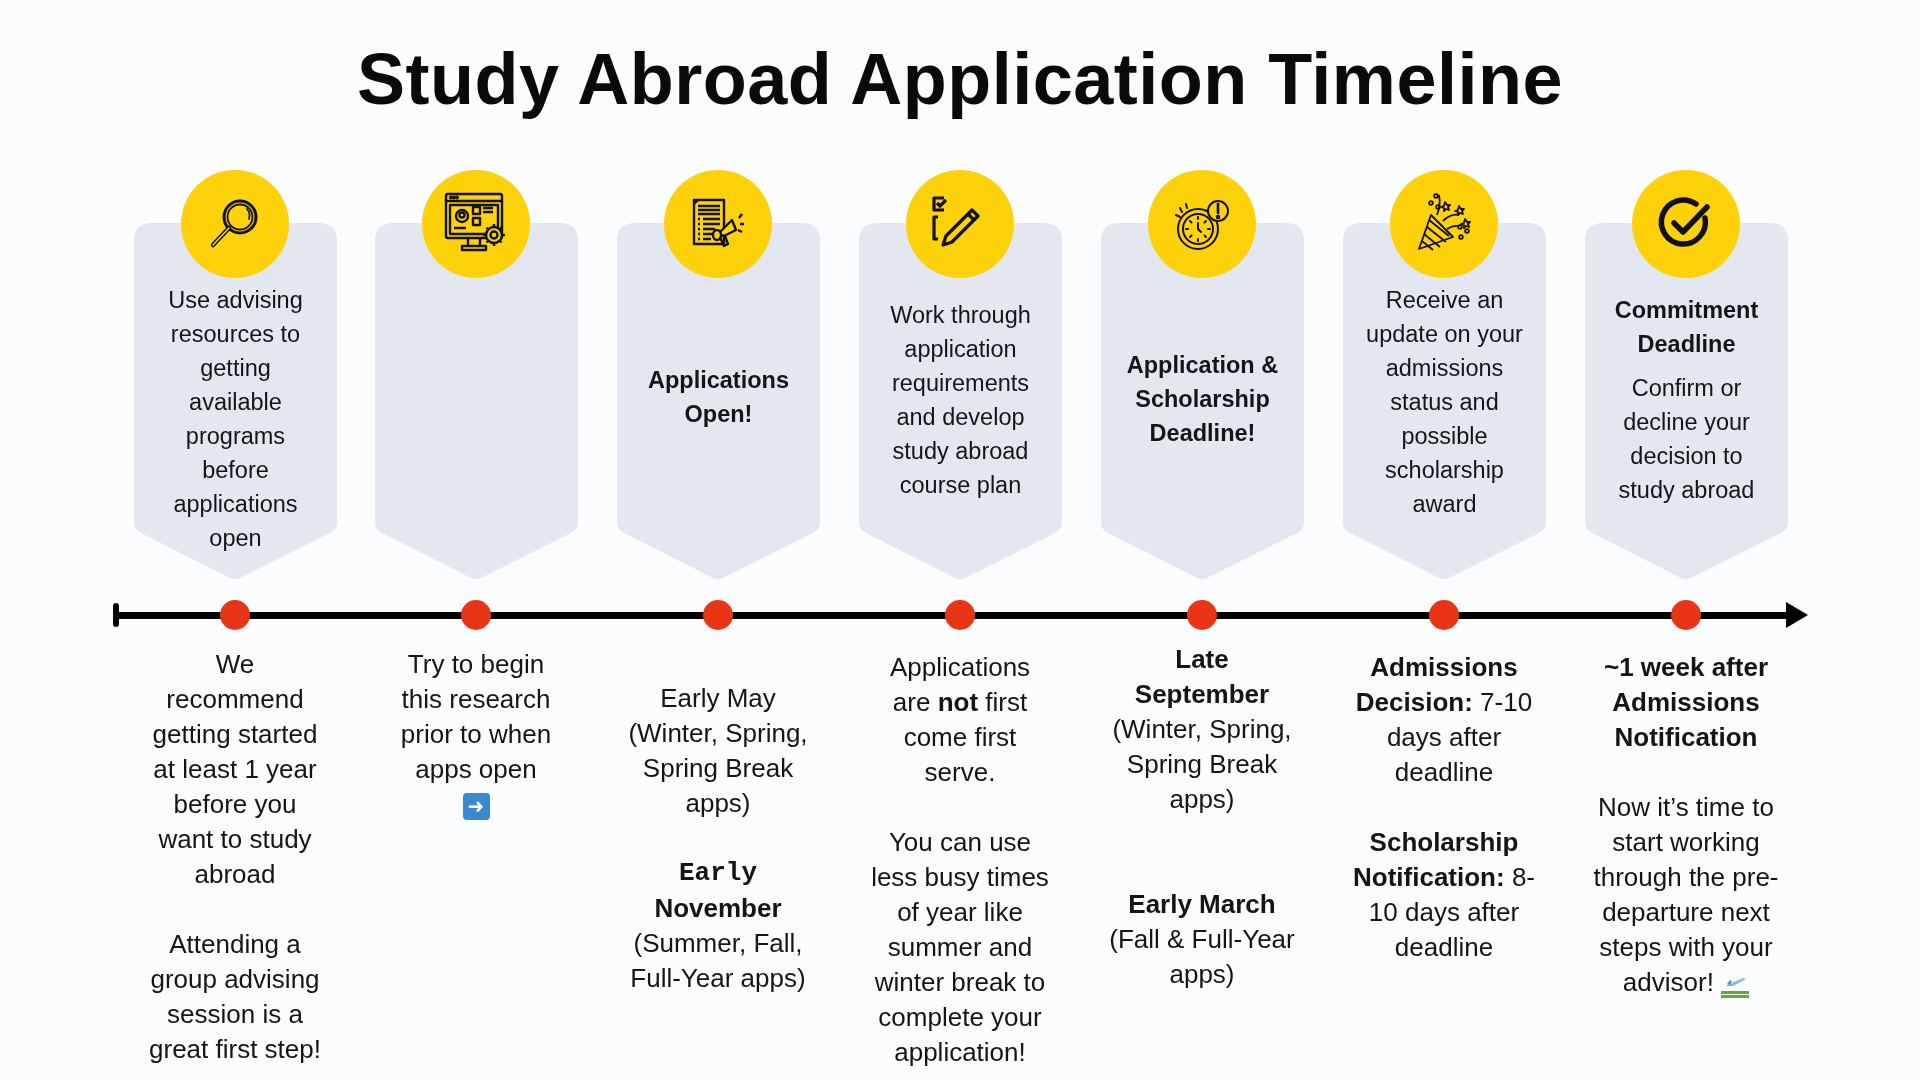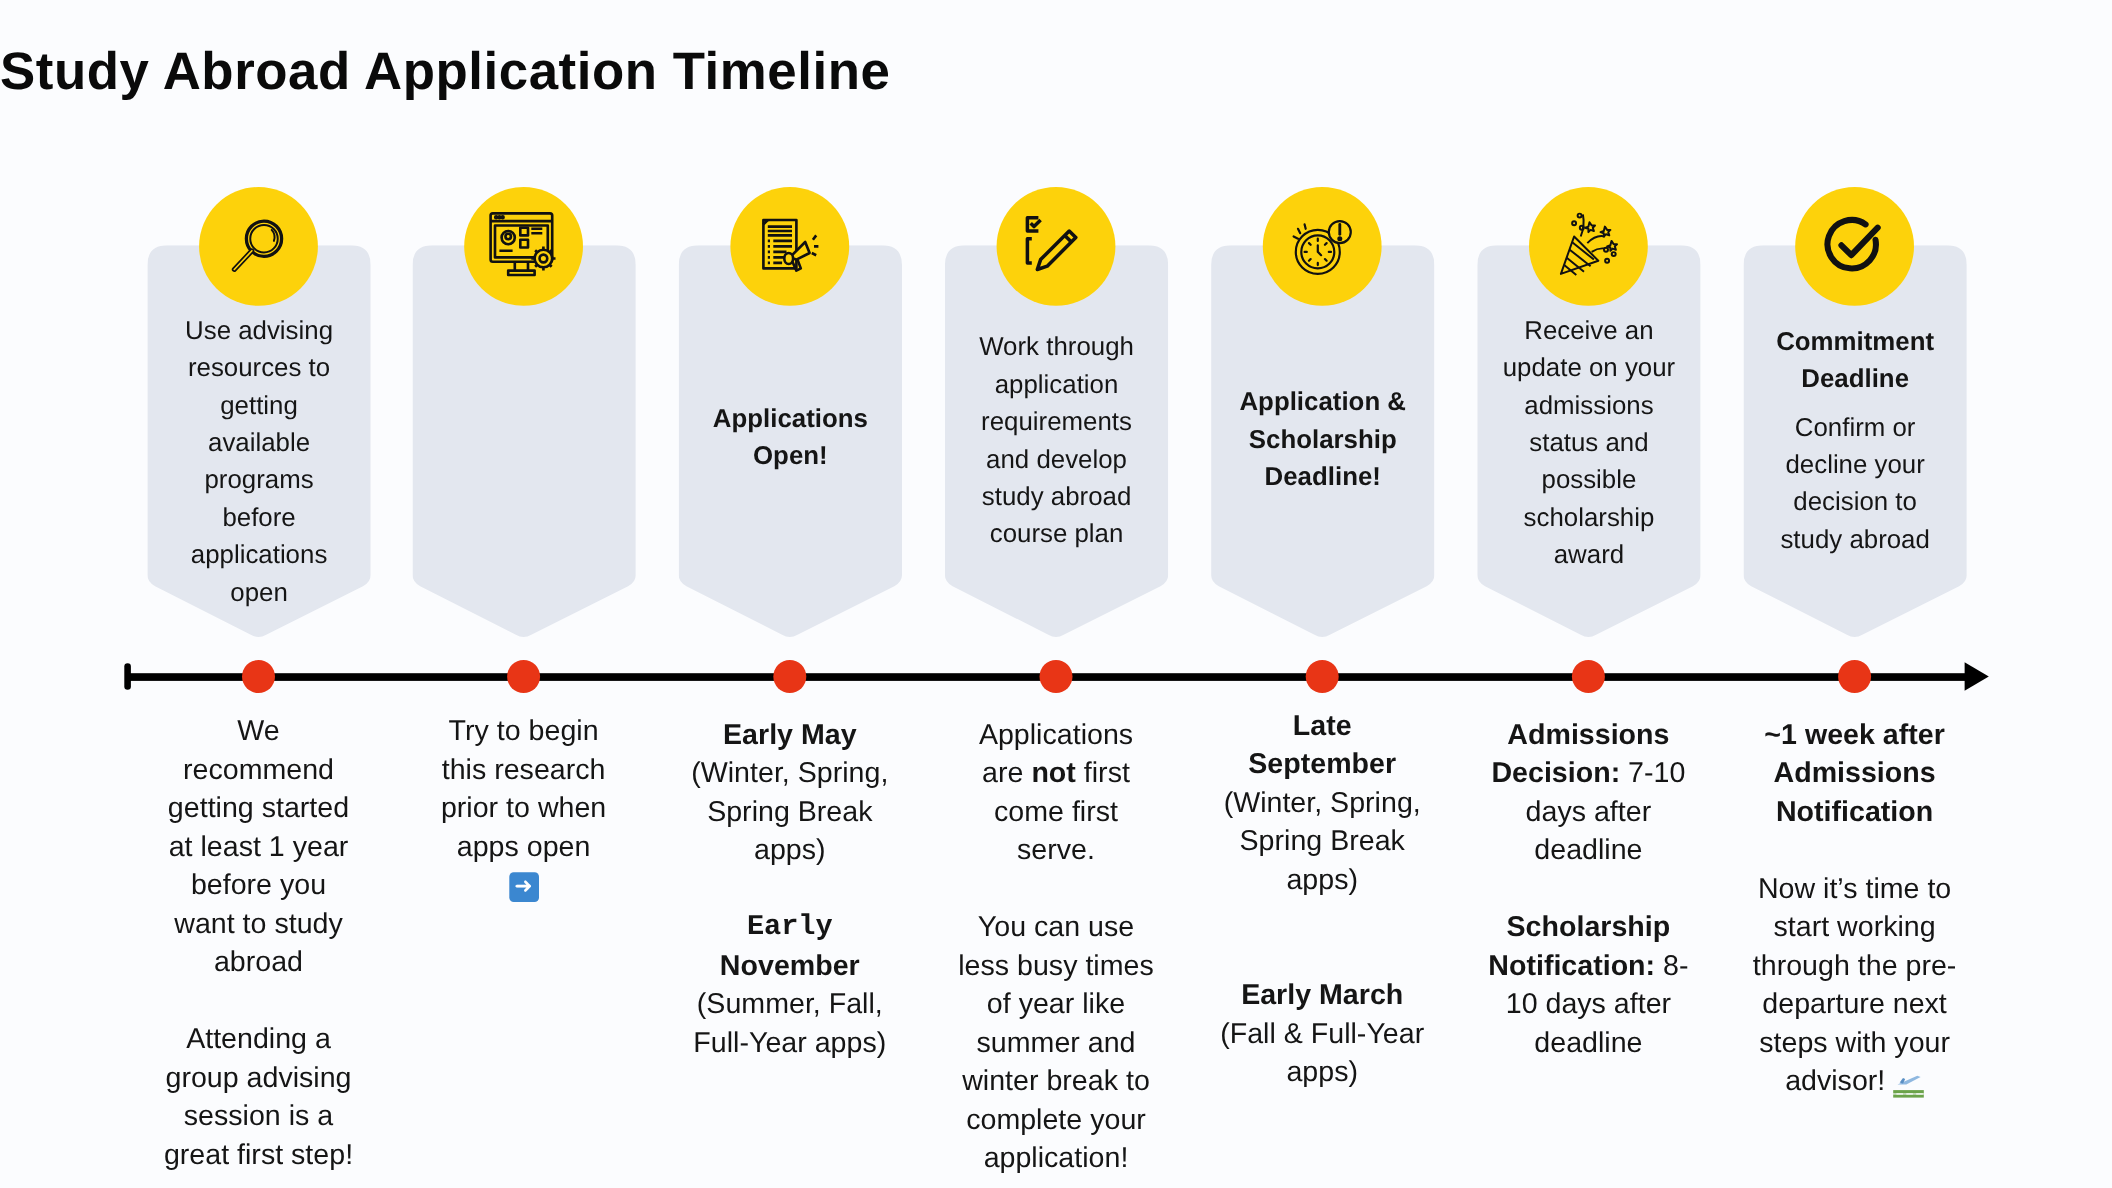--- a/index.html
+++ b/index.html
@@ -1,22 +1,22 @@
 <!DOCTYPE html>
 <html><head>
 <meta charset="utf-8">
 <style>
   html, body { margin:0; padding:0; }
   body {
     width:1920px; height:1080px; background:#fbfcfe; position:relative; overflow:hidden;
     font-family:"Liberation Sans","DejaVu Sans",sans-serif; color:#111;
   }
   .title {
-    position:absolute; left:0; top:38px; width:1920px; text-align:left;
-    font-size:48px; font-weight:bold; letter-spacing:0.5px; color:#0a0a0a;
+    position:absolute; left:0; top:38px; width:1920px; text-align:center;
+    font-size:72px; font-weight:bold; letter-spacing:0.5px; color:#0a0a0a;
   }
   .card {
     position:absolute; top:223px; width:203px; height:356px;
   }
   .card svg.shape { position:absolute; left:0; top:0; }
   .badge {
     position:absolute; top:170px; width:108px; height:108px; border-radius:50%;
     background:#fdd20b; display:flex; align-items:center; justify-content:center;
   }
   .card-text {
@@ -169,21 +169,21 @@
             <path d="M34 44l14-14 4 10-12 6z" fill="#fdd20b"></path>
             <ellipse cx="33" cy="45" rx="4" ry="5" fill="#fdd20b"></ellipse>
             <path d="M36 47l4 9 4-2-3-8"></path>
             <path d="M55 28l3-4M56 34h4M54 40l4 2"></path>
           </svg>
         </span>
       </div>
       <div class="dot" style="left: 703px;"></div>
       <div class="below" style="left: 608px; top: 650px;">
         <div>
-          <div style="font-weight: bold;">Early May</div>
+          <div style="font-weight: normal; margin-top: 31px;">Early May</div>
           <div>(Winter, Spring,</div>
           <div>Spring Break</div>
           <div>apps)</div>
         </div>
         <div class="gap"></div>
         <div>
           <div style="font-weight: bold; font-family: Liberation Mono, monospace;">Early</div>
           <div style="font-weight: bold;">November</div>
           <div>(Summer, Fall,</div>
           <div>Full-Year apps)</div>

